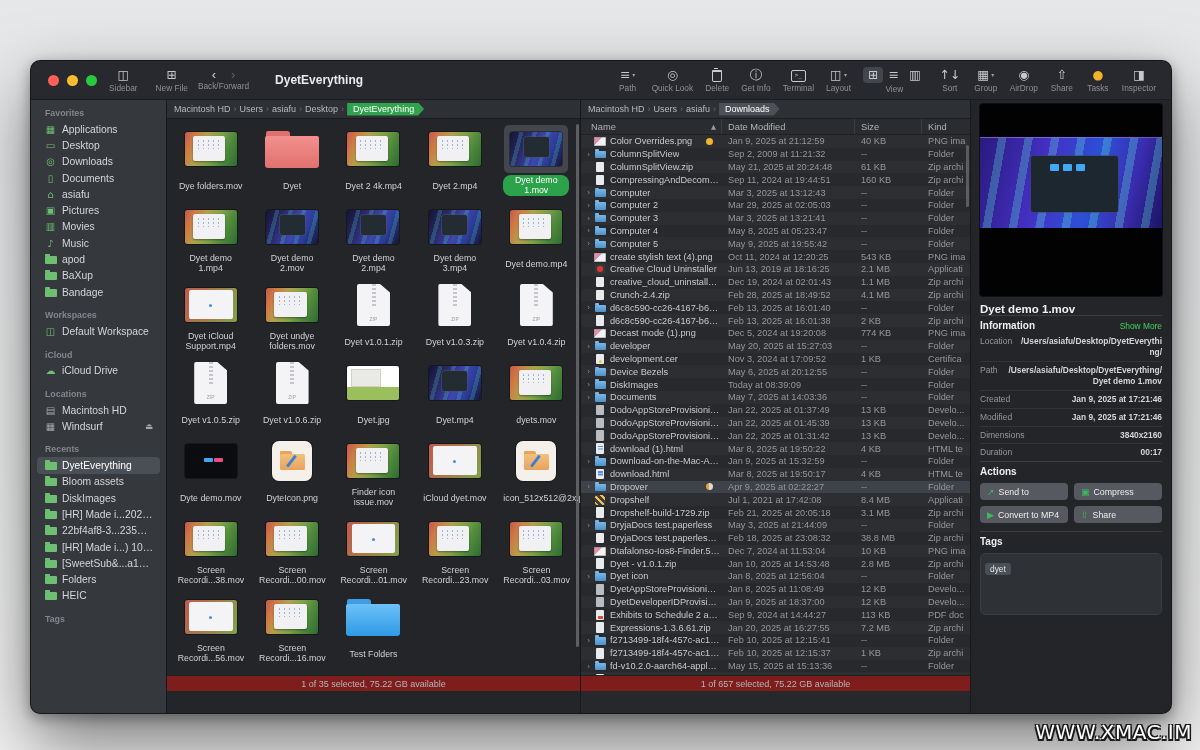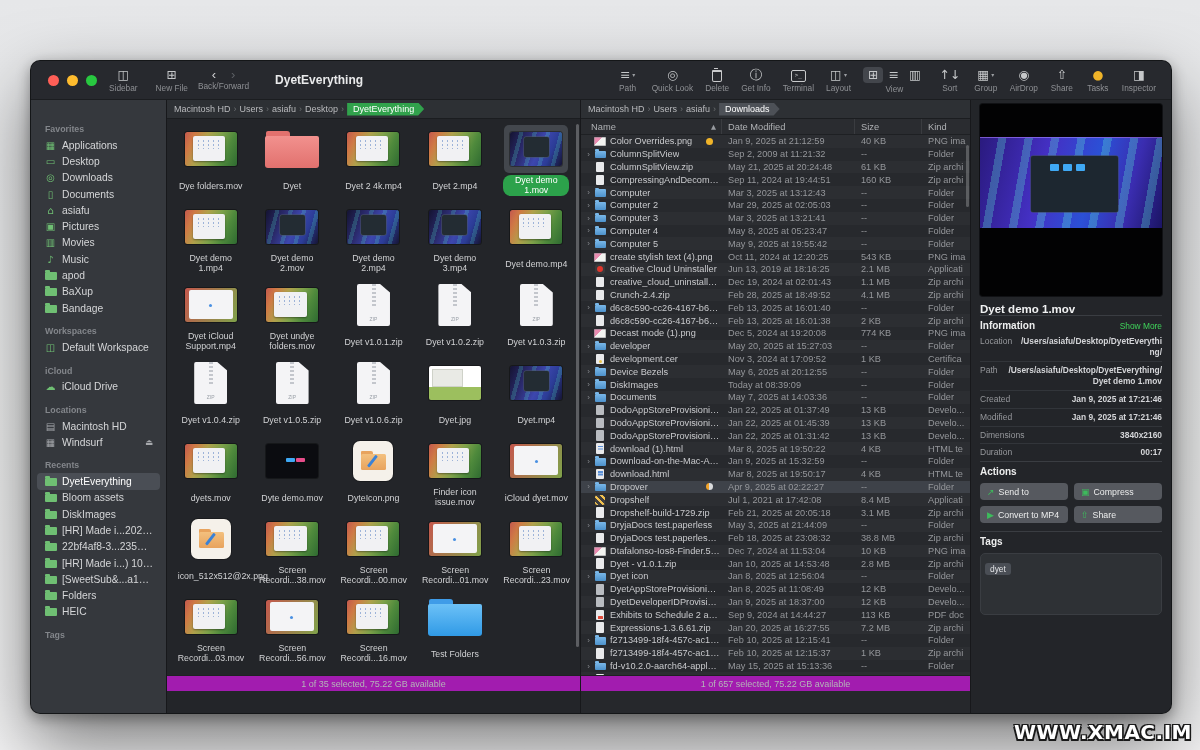--- a/index.html
+++ b/index.html
@@ -33,21 +33,21 @@
   .wtitle{font-size:12px;font-weight:bold;color:#e9eaeb;margin-left:26px;white-space:nowrap}
   .tbr{display:flex;align-items:center;gap:12px;margin-left:auto;margin-right:15px}
   .segrow{display:flex;height:16px;align-items:center}
   .seg{padding:0 5px;border-radius:4px;height:16px;display:flex;align-items:center}
   .segactive{background:#43464c}
   
   .main{flex:1;display:flex;min-height:0}
   
   .sidebar{width:135px;flex:none;background:#35383d;padding-top:4px;overflow:hidden}
   .stitle{color:#83868b;font-size:8.8px;font-weight:bold;padding:0 14px;margin:10px 0 3px}
-  .ssec:first-child .stitle{margin-top:20px}
+  .ssec:first-child .stitle{margin-top:4px}
   .sitem{display:flex;align-items:center;gap:5px;height:16.3px;padding:0 7px;margin:0 6px;
          border-radius:4px;white-space:nowrap;overflow:hidden;color:#d5d6d8;font-size:10.3px}
   .ssel{background:#4a4e55;color:#fff}
   .sglyph{color:#6fbf73;font-size:10px;width:13px;text-align:center;flex:none;font-family:"DejaVu Sans",sans-serif}
   .graysg{color:#a6a8ac}
   .sfolder{flex:none;width:12px;height:8px;background:#6fbf73;border-radius:1px;position:relative;margin:1px .5px 0}
   .sfolder::before{content:"";position:absolute;top:-2px;left:0;width:5px;height:2px;background:#6fbf73;border-radius:1px 1px 0 0}
   .slabel{overflow:hidden;text-overflow:ellipsis}
   .eject{margin-left:auto;color:#a6a8ac;font-size:8.5px;font-family:"DejaVu Sans",sans-serif}
   
@@ -128,21 +128,21 @@
   .mpage.cert::after{content:"";position:absolute;bottom:1px;left:2.5px;width:3px;height:3px;border-radius:50%;background:#e8c34a}
   .mpage.htmlp::after{content:"";position:absolute;top:2.5px;left:1.5px;width:5px;height:1.2px;background:#5a90d8;box-shadow:0 2.5px 0 #5a90d8}
   .mpage.pdfp::after{content:"";position:absolute;bottom:1.5px;left:1.5px;width:5px;height:3px;background:#e04a3a;border-radius:.5px}
   .miimg{width:12px;height:9px;border-radius:1px;background:linear-gradient(135deg,#e98bb0 0 40%,#f2f3f0 40%);
          box-shadow:inset 0 0 0 .5px #8a8c90;margin-top:1px}
   .miappred{width:10px;height:10px;border-radius:3px;background:#3a3a3c;position:relative}
   .miappred::after{content:"";position:absolute;inset:2px;border-radius:50%;background:#e0362c}
   .miappyellow{width:10px;height:10px;border-radius:2.5px;background:repeating-linear-gradient(45deg,#f2c14e 0 2.5px,#3e3e40 2.5px 5px)}
   .rightscroll{position:absolute;right:1px;top:10px;width:3px;height:62px;background:#96989c;opacity:.45;border-radius:2px}
   
-  .statusbar{height:15px;flex:none;background:#a21caf;border-top:1px solid #1f2124;color:#b4b5b8;
+  .statusbar{height:15px;flex:none;background:#7f1d1d;border-top:1px solid #1f2124;color:#b4b5b8;
              font-size:9px;display:flex;align-items:center;justify-content:center}
   .bfill-mid{height:22px;flex:none;background:#232529}
   .bfill-right{height:22px;flex:none;background:#26282c}
   
   .preview{width:182px;flex:none;background:#232529;border-left:1px solid #17181b;padding:4px 9px 0;
            color:#d8d9db;overflow:hidden}
   .video{height:192px;background:#020203;border-radius:3px;position:relative;overflow:hidden;margin-bottom:7px;
          box-shadow:0 0 0 1px #101114}
   .band{position:absolute;left:0;right:0;top:17%;height:47%;
         background:linear-gradient(105deg,#2a1a7e,#4430c4 35%,#2b50d6 60%,#3a2db0 80%,#1b1464);
@@ -162,21 +162,21 @@
   .fieldrow:first-of-type{border-top:none}
   .fl{color:#96989c;flex:none}
   .fv{text-align:right;color:#d4d5d8;word-break:break-all;line-height:1.3;font-weight:bold;font-size:8.4px}
   .actions-grid{display:grid;grid-template-columns:1fr 1fr;gap:6px;margin:4px 0 8px}
   .abtn{height:17px;background:#56595f;border-radius:4px;display:flex;align-items:center;gap:4px;
         padding:0 7px;font-size:8.8px;color:#eceded;white-space:nowrap;overflow:hidden}
   .abtn .aic{color:#3dbb5c;font-size:9px;flex:none;font-family:"DejaVu Sans",sans-serif}
   .tagbox{height:52px;background:#2e3135;border:1px solid #3a3d42;border-radius:5px;margin-top:4px;padding:4px}
   .tagchip{display:inline-block;background:#4a4e55;border-radius:3px;padding:1px 5px;font-size:8.4px;color:#e2e3e5}
   
-  .watermark{position:absolute;right:8px;bottom:6px;font-family:"DejaVu Sans",sans-serif;font-weight:bold;
+  .watermark{position:absolute;right:8px;bottom:6px;font-family:"DejaVu Sans",sans-serif;font-weight:normal;
              font-size:20px;color:#fff;letter-spacing:.5px;
              text-shadow:-1.5px -1.5px 0 #1a1a1a,1.5px -1.5px 0 #1a1a1a,-1.5px 1.5px 0 #1a1a1a,1.5px 1.5px 0 #1a1a1a,0 2px 0 #1a1a1a}
 </style>
 </head>
 <body>
 
 <div class="window">
   <div class="toolbar">
     <div class="lights">
       <span class="light" style="background: rgb(255, 95, 87);"></span>
@@ -526,26 +526,20 @@
                   <i class="win"></i>
                 </div>
               </div>
               <div class="glwrap"><span class="gl">Dyet undye folders.mov</span></div>
             </div>
             <div class="cell">
               <div class="thumbbox">
                 <div class="zipicon"></div>
               </div>
               <div class="glwrap"><span class="gl">Dyet v1.0.1.zip</span></div>
-            </div>
-            <div class="cell">
-              <div class="thumbbox">
-                <div class="zipicon"></div>
-              </div>
-              <div class="glwrap"><span class="gl">Dyet v1.0.2.zip</span></div>
             </div>
             <div class="cell">
               <div class="thumbbox">
                 <div class="zipicon"></div>
               </div>
               <div class="glwrap"><span class="gl">Dyet v1.0.3.zip</span></div>
             </div>
             <div class="cell">
               <div class="thumbbox">
                 <div class="zipicon"></div>

